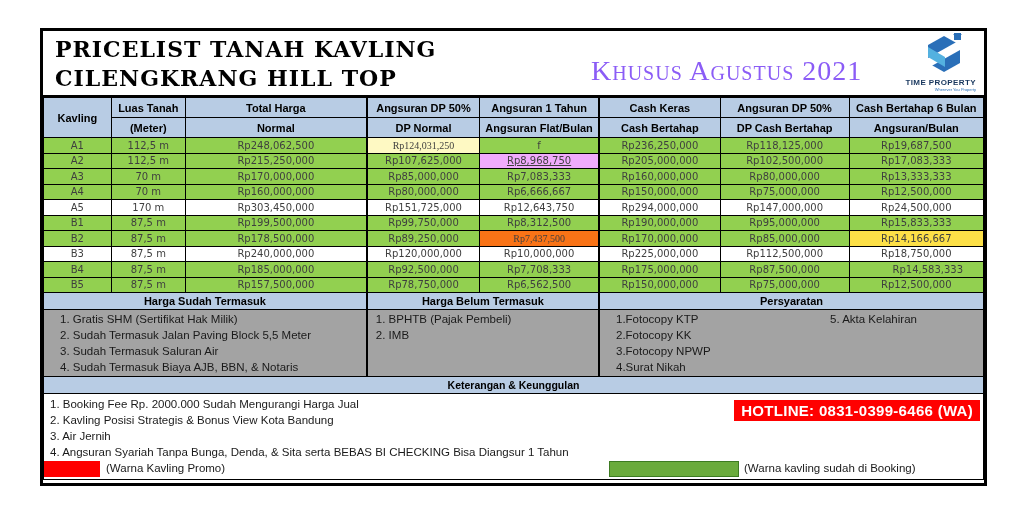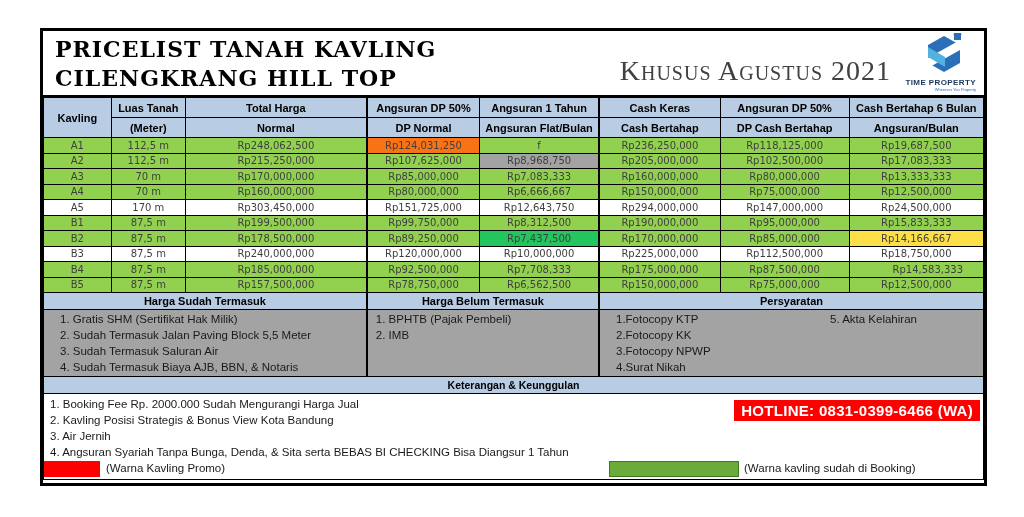--- a/index.html
+++ b/index.html
@@ -12,23 +12,23 @@
   }
 
   
   .titlebar { position:relative; height:66px; border-bottom:2px solid #000; background:#fff; }
   .title-lines { position:absolute; left:12px; top:4px; }
   .title-line1, .title-line2 {
     font-family:"DejaVu Serif", serif; font-weight:bold; color:#000;
     font-size:22px; line-height:29px; letter-spacing:1px;
   }
   .period {
-    position:absolute; left:548px; top:24px; width:300px; text-align:right;
+    position:absolute; left:548px; top:24px; width:300px; text-align:left;
     font-family:"Liberation Serif", serif; font-variant:small-caps;
-    font-size:28px; color:#404040; letter-spacing:1px;
+    font-size:28px; color:#8b5cf6; letter-spacing:1px;
   }
   .logo { position:absolute; right:8px; top:2px; width:92px; height:62px; text-align:right; }
   .logo-brand { font-size:8px; font-weight:bold; color:#17365d; letter-spacing:0.4px; line-height:8px; }
   .logo-tagline { font-size:4px; color:#2a6fb8; line-height:5px; }
 
   
   table.pricelist { width:100%; border-collapse:collapse; table-layout:fixed; }
   table.pricelist th, table.pricelist td { border:1px solid #000; overflow:hidden; white-space:nowrap; }
 
   col.c1{width:7.2%} col.c2{width:7.9%} col.c3{width:19.3%} col.c4{width:12.0%}
@@ -133,32 +133,32 @@
           <th>DP Cash Bertahap</th>
           <th>Angsuran/Bulan</th>
         </tr>
       </thead>
 
       <tbody class="rows">
           <tr class="row-booked">
             <td style="background: rgb(146, 208, 80);">A1</td>
             <td style="background: rgb(146, 208, 80);">112,5 m</td>
             <td class="gend" style="background: rgb(146, 208, 80);">Rp248,062,500</td>
-            <td style="background: #f97316;">Rp124,031,250</td>
+            <td style="background: #fef9c3; font-family: Liberation Serif, serif;">Rp124,031,250</td>
             <td class="gend" style="background: rgb(146, 208, 80);">f</td>
             <td style="background: rgb(146, 208, 80);">Rp236,250,000</td>
             <td style="background: rgb(146, 208, 80);">Rp118,125,000</td>
             <td style="background: rgb(146, 208, 80);">Rp19,687,500</td>
           </tr>
           <tr class="row-booked">
             <td style="background: rgb(146, 208, 80);">A2</td>
             <td style="background: rgb(146, 208, 80);">112,5 m</td>
             <td class="gend" style="background: rgb(146, 208, 80);">Rp215,250,000</td>
             <td style="background: rgb(146, 208, 80);">Rp107,625,000</td>
-            <td class="gend" style="background: #a3a3a3;">Rp8,968,750</td>
+            <td class="gend" style="background: #f0abfc; text-decoration: underline;">Rp8,968,750</td>
             <td style="background: rgb(146, 208, 80);">Rp205,000,000</td>
             <td style="background: rgb(146, 208, 80);">Rp102,500,000</td>
             <td style="background: rgb(146, 208, 80);">Rp17,083,333</td>
           </tr>
           <tr class="row-booked">
             <td style="background: rgb(146, 208, 80);">A3</td>
             <td style="background: rgb(146, 208, 80);">70 m</td>
             <td class="gend" style="background: rgb(146, 208, 80);">Rp170,000,000</td>
             <td style="background: rgb(146, 208, 80);">Rp85,000,000</td>
             <td class="gend" style="background: rgb(146, 208, 80);">Rp7,083,333</td>
@@ -194,21 +194,21 @@
             <td class="gend" style="background: rgb(146, 208, 80);">Rp8,312,500</td>
             <td style="background: rgb(146, 208, 80);">Rp190,000,000</td>
             <td style="background: rgb(146, 208, 80);">Rp95,000,000</td>
             <td style="background: rgb(146, 208, 80);">Rp15,833,333</td>
           </tr>
           <tr class="row-booked">
             <td style="background: rgb(146, 208, 80);">B2</td>
             <td style="background: rgb(146, 208, 80);">87,5 m</td>
             <td class="gend" style="background: rgb(146, 208, 80);">Rp178,500,000</td>
             <td style="background: rgb(146, 208, 80);">Rp89,250,000</td>
-            <td class="gend" style="background: #22c55e;">Rp7,437,500</td>
+            <td class="gend" style="background: #f97316; font-family: Liberation Serif, serif;">Rp7,437,500</td>
             <td style="background: rgb(146, 208, 80);">Rp170,000,000</td>
             <td style="background: rgb(146, 208, 80);">Rp85,000,000</td>
             <td style="background: #fde047;">Rp14,166,667</td>
           </tr>
           <tr class="row-open">
             <td>B3</td>
             <td>87,5 m</td>
             <td class="gend">Rp240,000,000</td>
             <td>Rp120,000,000</td>
             <td class="gend">Rp10,000,000</td>

